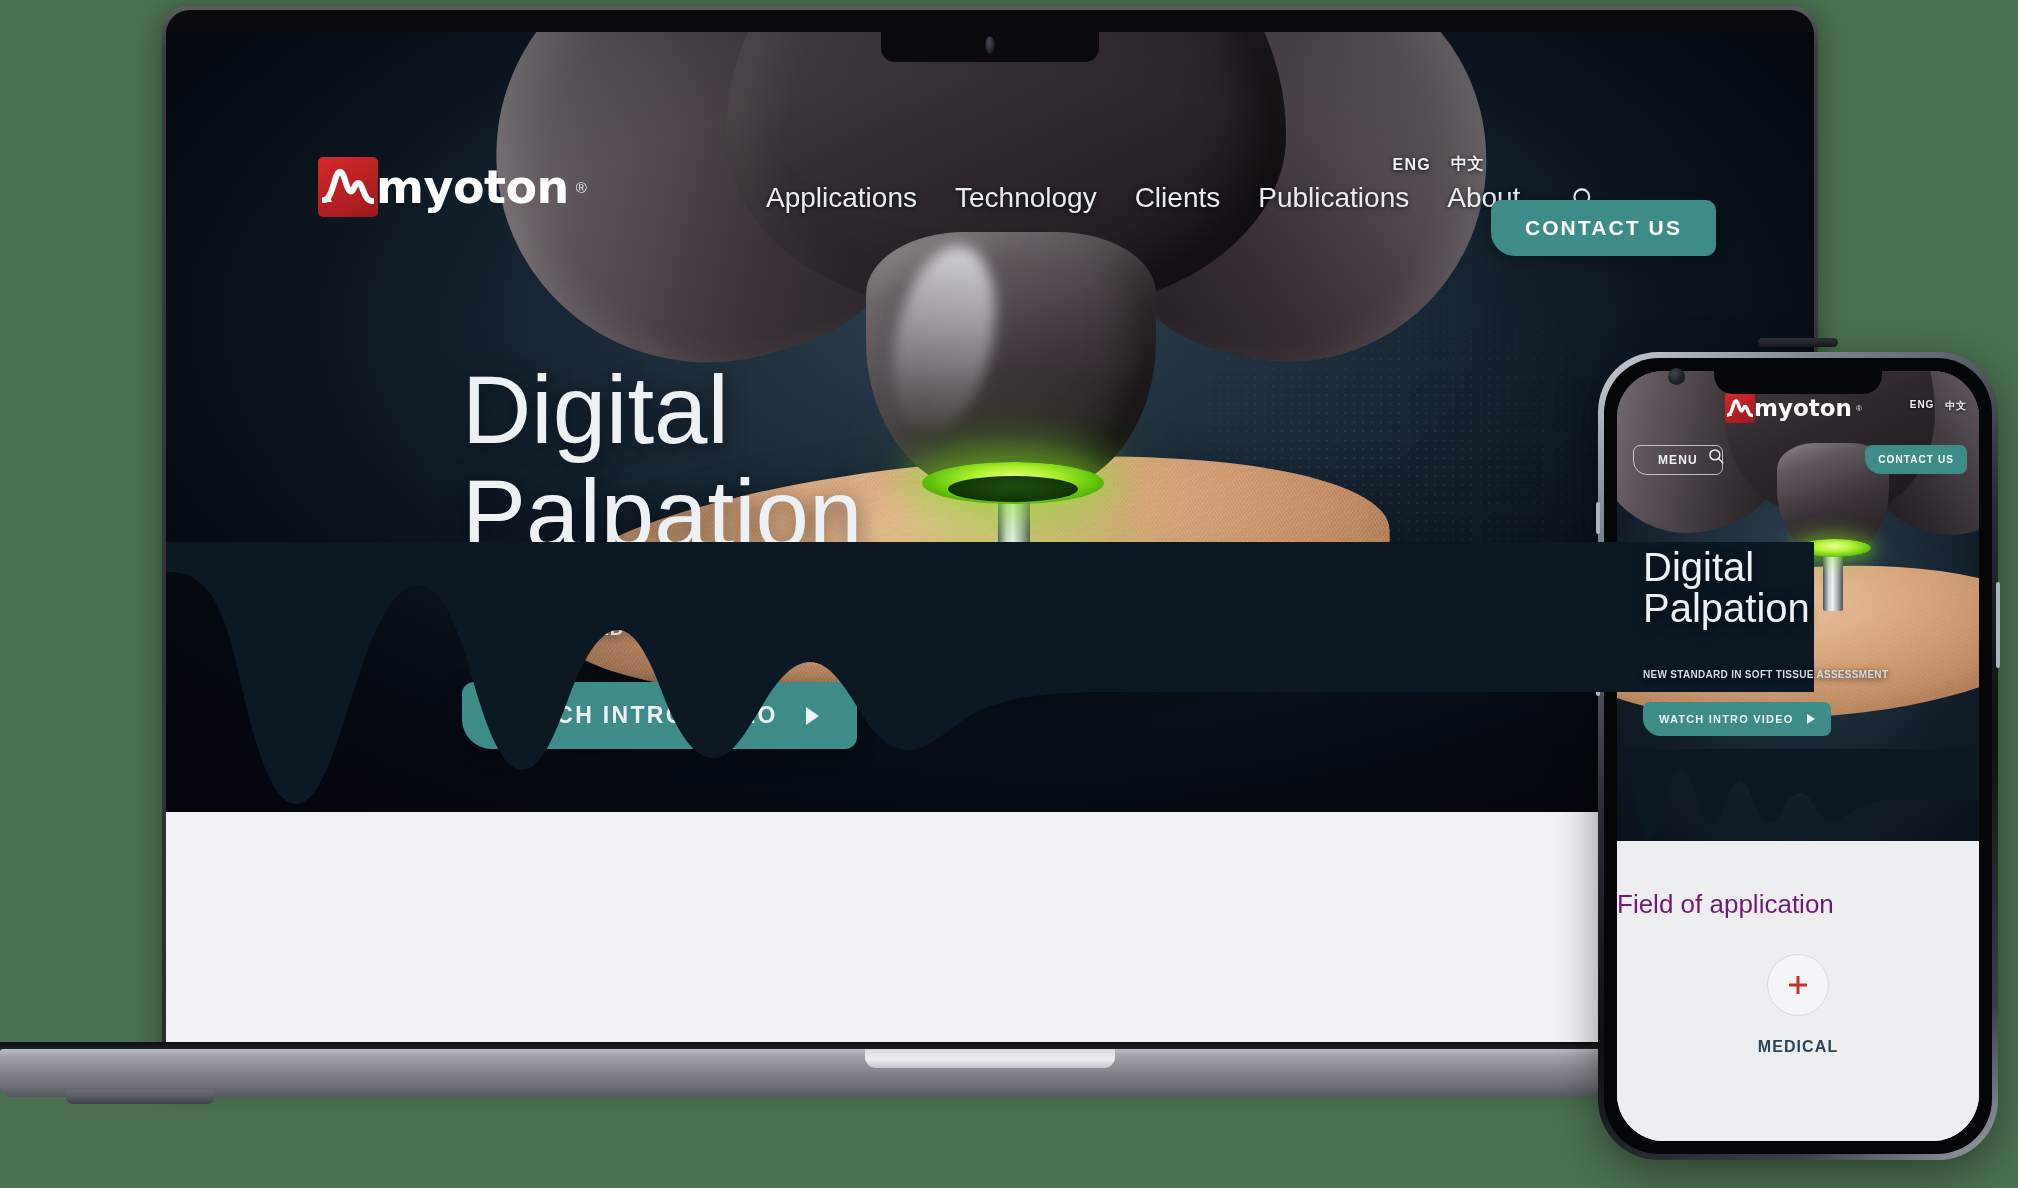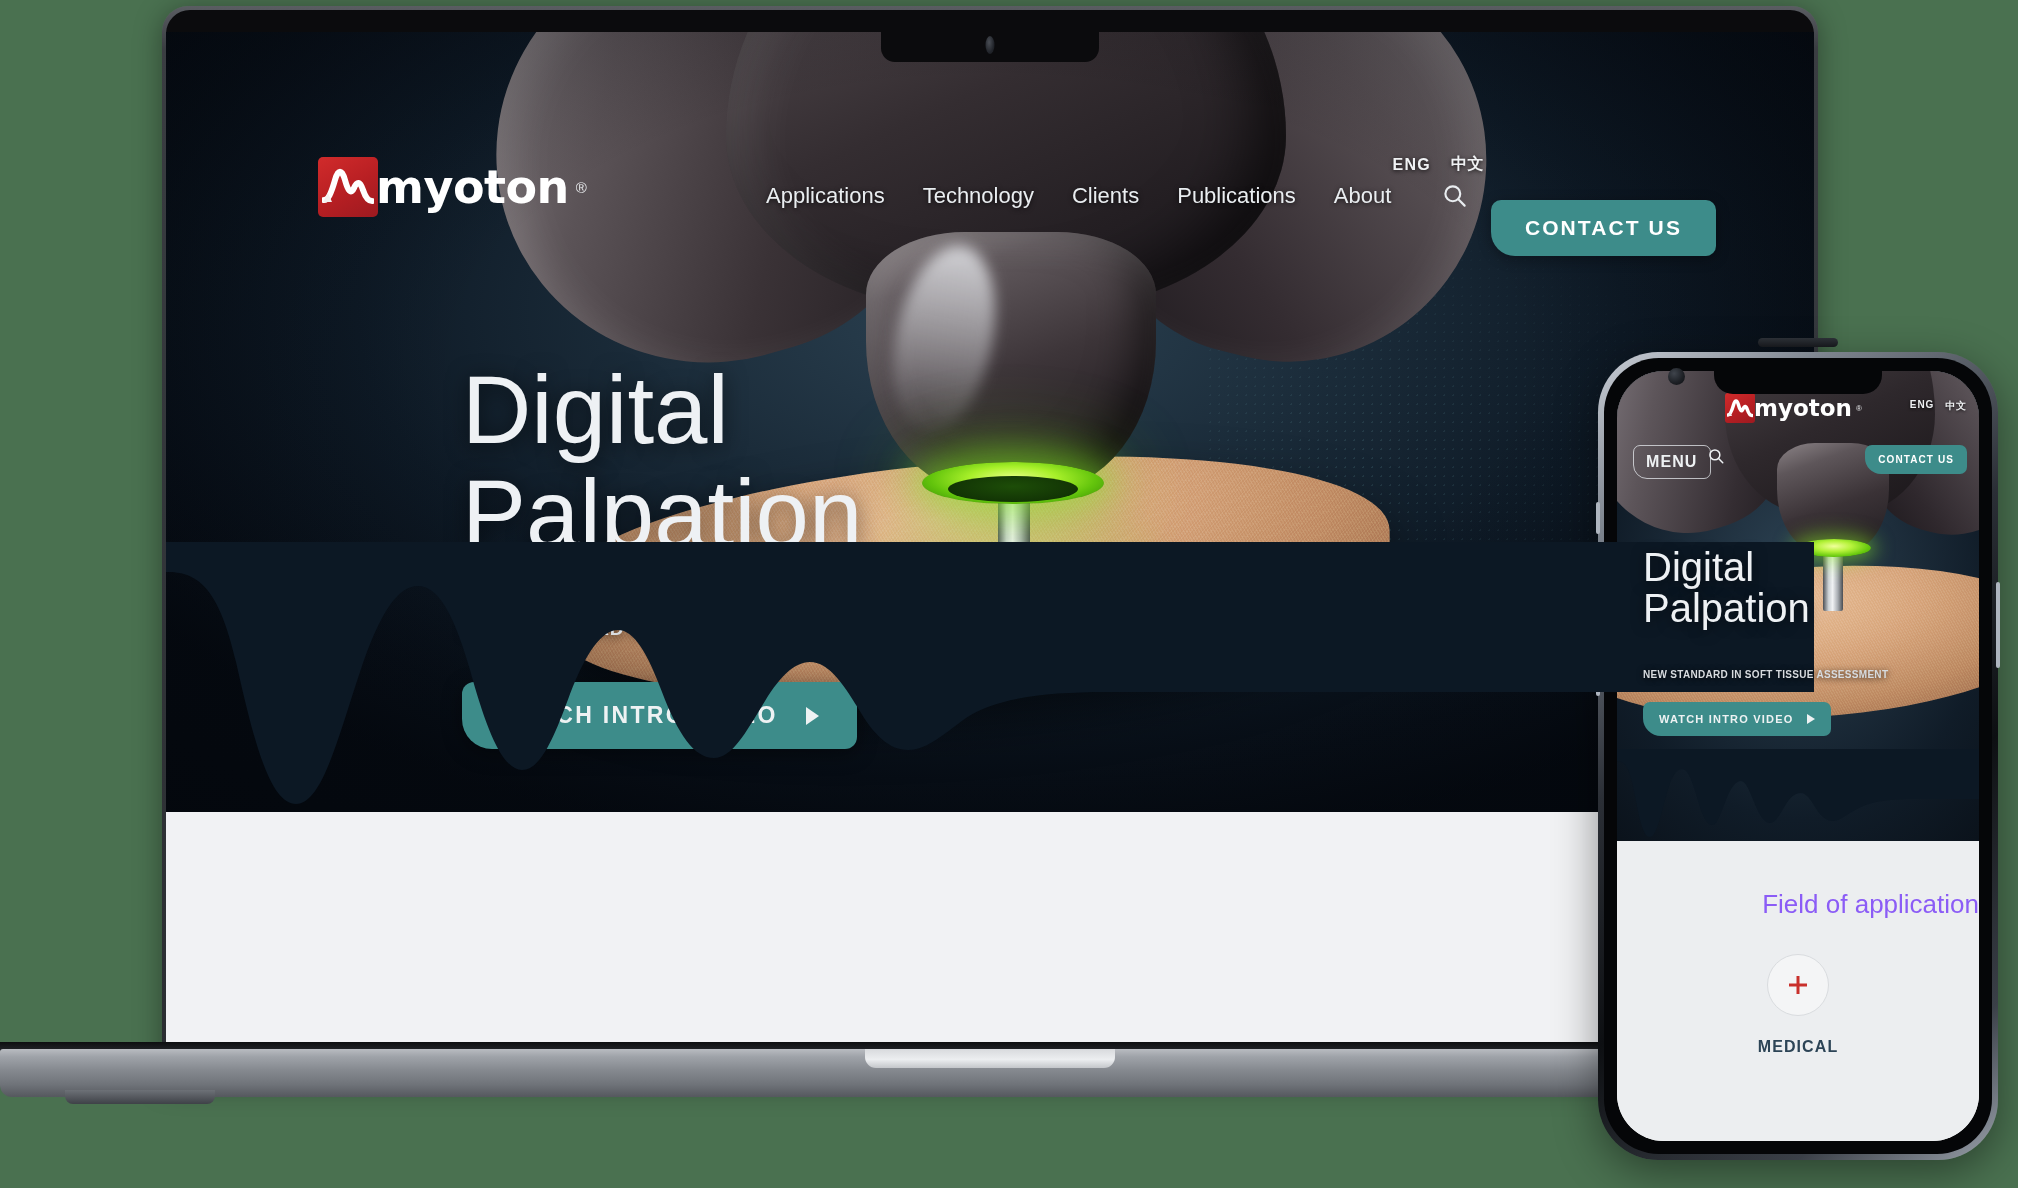--- a/index.html
+++ b/index.html
@@ -173,21 +173,21 @@
   .logo-mark svg { position:absolute; left:4px; top:9px; }
   .logo-word {
     font-size:46px; font-weight:700; color:#fff; letter-spacing:-.5px;
     font-family:"DejaVu Sans", sans-serif; line-height:1;
     margin-left:-6px;
   }
   .logo-reg { font-size:15px; color:#e8eaec; vertical-align:super; margin-left:3px; font-weight:400; }
 
   .nav { position:absolute; left:600px; top:150px; display:flex; align-items:center; gap:38px; }
   .nav a {
-    color:#e9edf0; font-size:22px; text-decoration:none;
+    color:#e9edf0; font-size:28px; text-decoration:none;
     text-shadow:0 1px 5px rgba(0,0,0,.7);
   }
   .nav .srch { margin-left:12px; cursor:pointer; display:flex; }
 
   .lang { position:absolute; right:330px; top:122px; display:flex; gap:20px; align-items:center; }
   .lang span { color:#f0f2f4; font-size:16px; font-weight:700; letter-spacing:1.3px; text-shadow:0 1px 4px rgba(0,0,0,.8); cursor:pointer; }
   .lang .cn { font-family:"DejaVu Sans", sans-serif; letter-spacing:.5px; }
 
   .btn-contact {
     position:absolute; right:98px; top:168px;
@@ -324,22 +324,22 @@
     background:linear-gradient(150deg,#d12b2b 0%,#b81f23 52%,#9d1a20 100%);
   }
   .p-logo-mark svg { position:absolute; left:2px; top:5px; }
   .p-logo-word { font-size:23px; font-weight:700; color:#fff; font-family:"DejaVu Sans", sans-serif; line-height:1; margin-left:-3px; }
   .p-logo-reg { font-size:8px; vertical-align:super; color:#e7e9eb; margin-left:2px; font-weight:400; }
   .p-lang { position:absolute; right:12px; top:28px; display:flex; gap:11px; }
   .p-lang span { font-size:10px; font-weight:700; letter-spacing:.9px; color:#eef0f2; text-shadow:0 1px 3px rgba(0,0,0,.8); cursor:pointer; }
   .p-menu {
     position:absolute; left:16px; top:74px;
     border:1px solid rgba(235,240,244,.72); border-radius:7px 7px 7px 14px;
-    color:#eef1f3; font-size:16px; font-weight:700; letter-spacing:1.1px;
-    padding:7px 12px; background:transparent; cursor:pointer;
+    color:#eef1f3; font-size:12px; font-weight:700; letter-spacing:1.1px;
+    padding:7px 24px; background:transparent; cursor:pointer;
   }
   .p-search { position:absolute; left:90px; top:76px; cursor:pointer; }
   .p-contact {
     position:absolute; right:12px; top:74px;
     background:#3d8c8a; color:#fff; border:none;
     font-size:10px; font-weight:700; letter-spacing:1.1px;
     padding:9px 13px; border-radius:7px 7px 7px 16px; cursor:pointer;
   }
 
   .p-herotxt { position:absolute; left:26px; top:176px; z-index:24; }
@@ -350,21 +350,21 @@
     background:#3d8c8a; color:#eef2f3; border:none;
     font-size:11px; font-weight:700; letter-spacing:1.2px;
     padding:11px 16px; border-radius:7px 7px 7px 18px; cursor:pointer;
   }
   .p-video .tri { width:0;height:0;border-left:8px solid #eef2f3;border-top:5px solid transparent;border-bottom:5px solid transparent; }
 
   .p-wave { position:absolute; left:0; bottom:0; width:100%; height:92px; z-index:26; }
   .p-wave svg { display:block; width:100%; height:100%; }
 
   .p-below { position:absolute; left:0; top:470px; width:100%; bottom:0; background:#eceef0; }
-  .p-foa { text-align:right; padding-top:48px; font-size:26px; font-weight:300; color:#8b5cf6; }
+  .p-foa { text-align:left; padding-top:48px; font-size:26px; font-weight:300; color:#701a75; }
   .p-plus-wrap { display:flex; justify-content:center; margin-top:34px; }
   .p-plus {
     width:62px; height:62px; border-radius:50%;
     border:1px solid #d9dcdf; background:#f4f5f6;
     display:flex; align-items:center; justify-content:center;
   }
   .p-plus svg { display:block; }
   .p-medical { text-align:center; margin-top:22px; font-size:16px; font-weight:700; letter-spacing:1.1px; color:#2c4456; }
 </style>
 </head>

